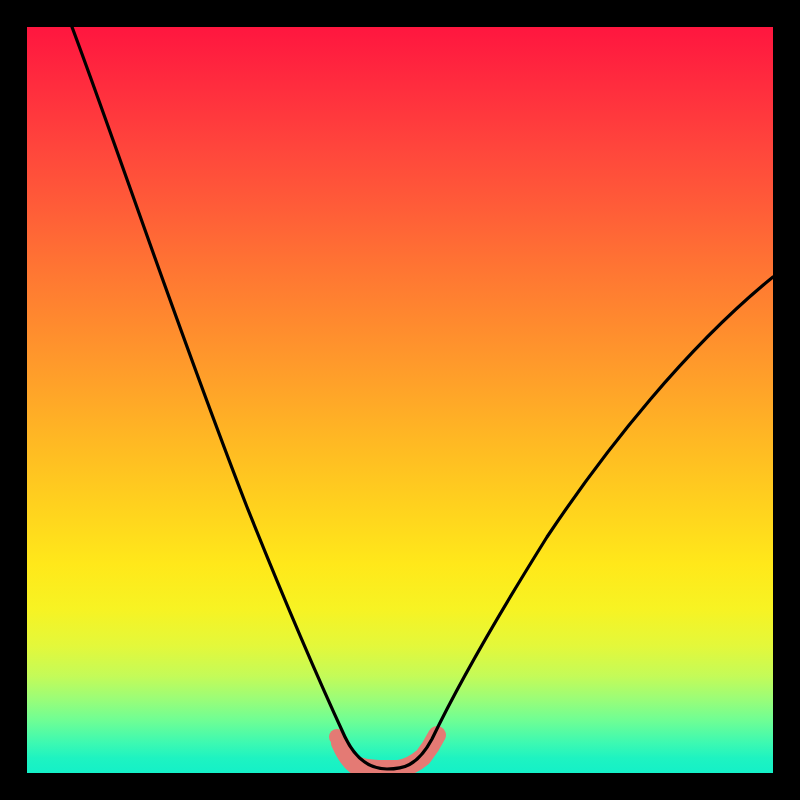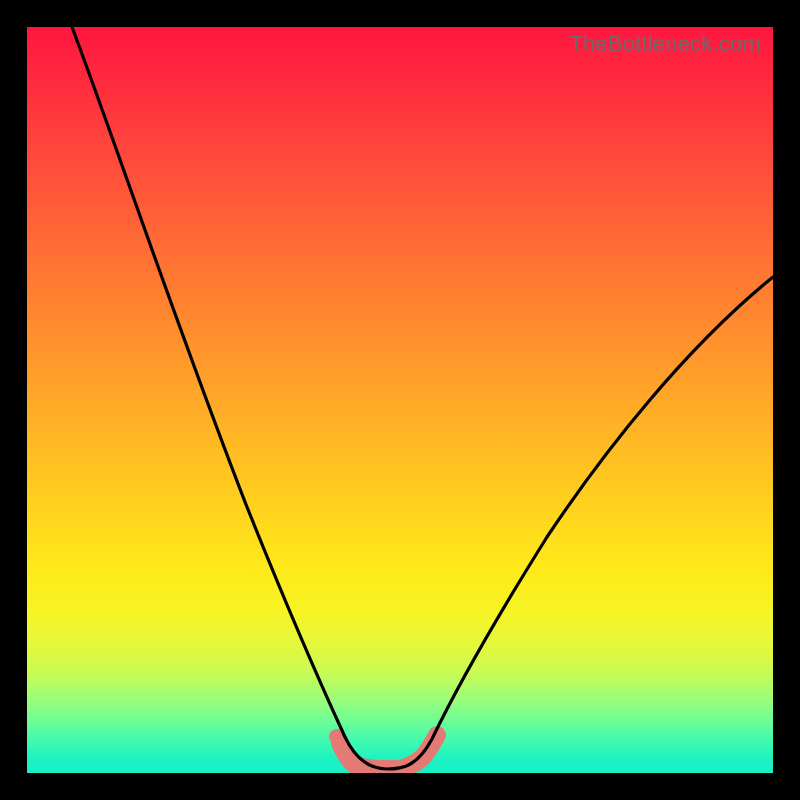--- a/index.html
+++ b/index.html
@@ -62,21 +62,20 @@
     width: 746px;
     height: 746px;
   }
 </style>
 </head>
 <body>
 
 <div class="frame">
   <div class="plot">
 
-    <div class="watermark">TheBottleneck.com</div>
 
     <svg class="curve" viewBox="0 0 746 746" preserveAspectRatio="none">
 
       <path fill="none" stroke="#e47a74" stroke-width="18" stroke-linecap="round" stroke-linejoin="round" d="M 313 716
                Q 320 732 328 738
                Q 340 742 352 742
                L 372 742
                Q 384 740 396 730
                Q 404 720 410 708"></path>
 

